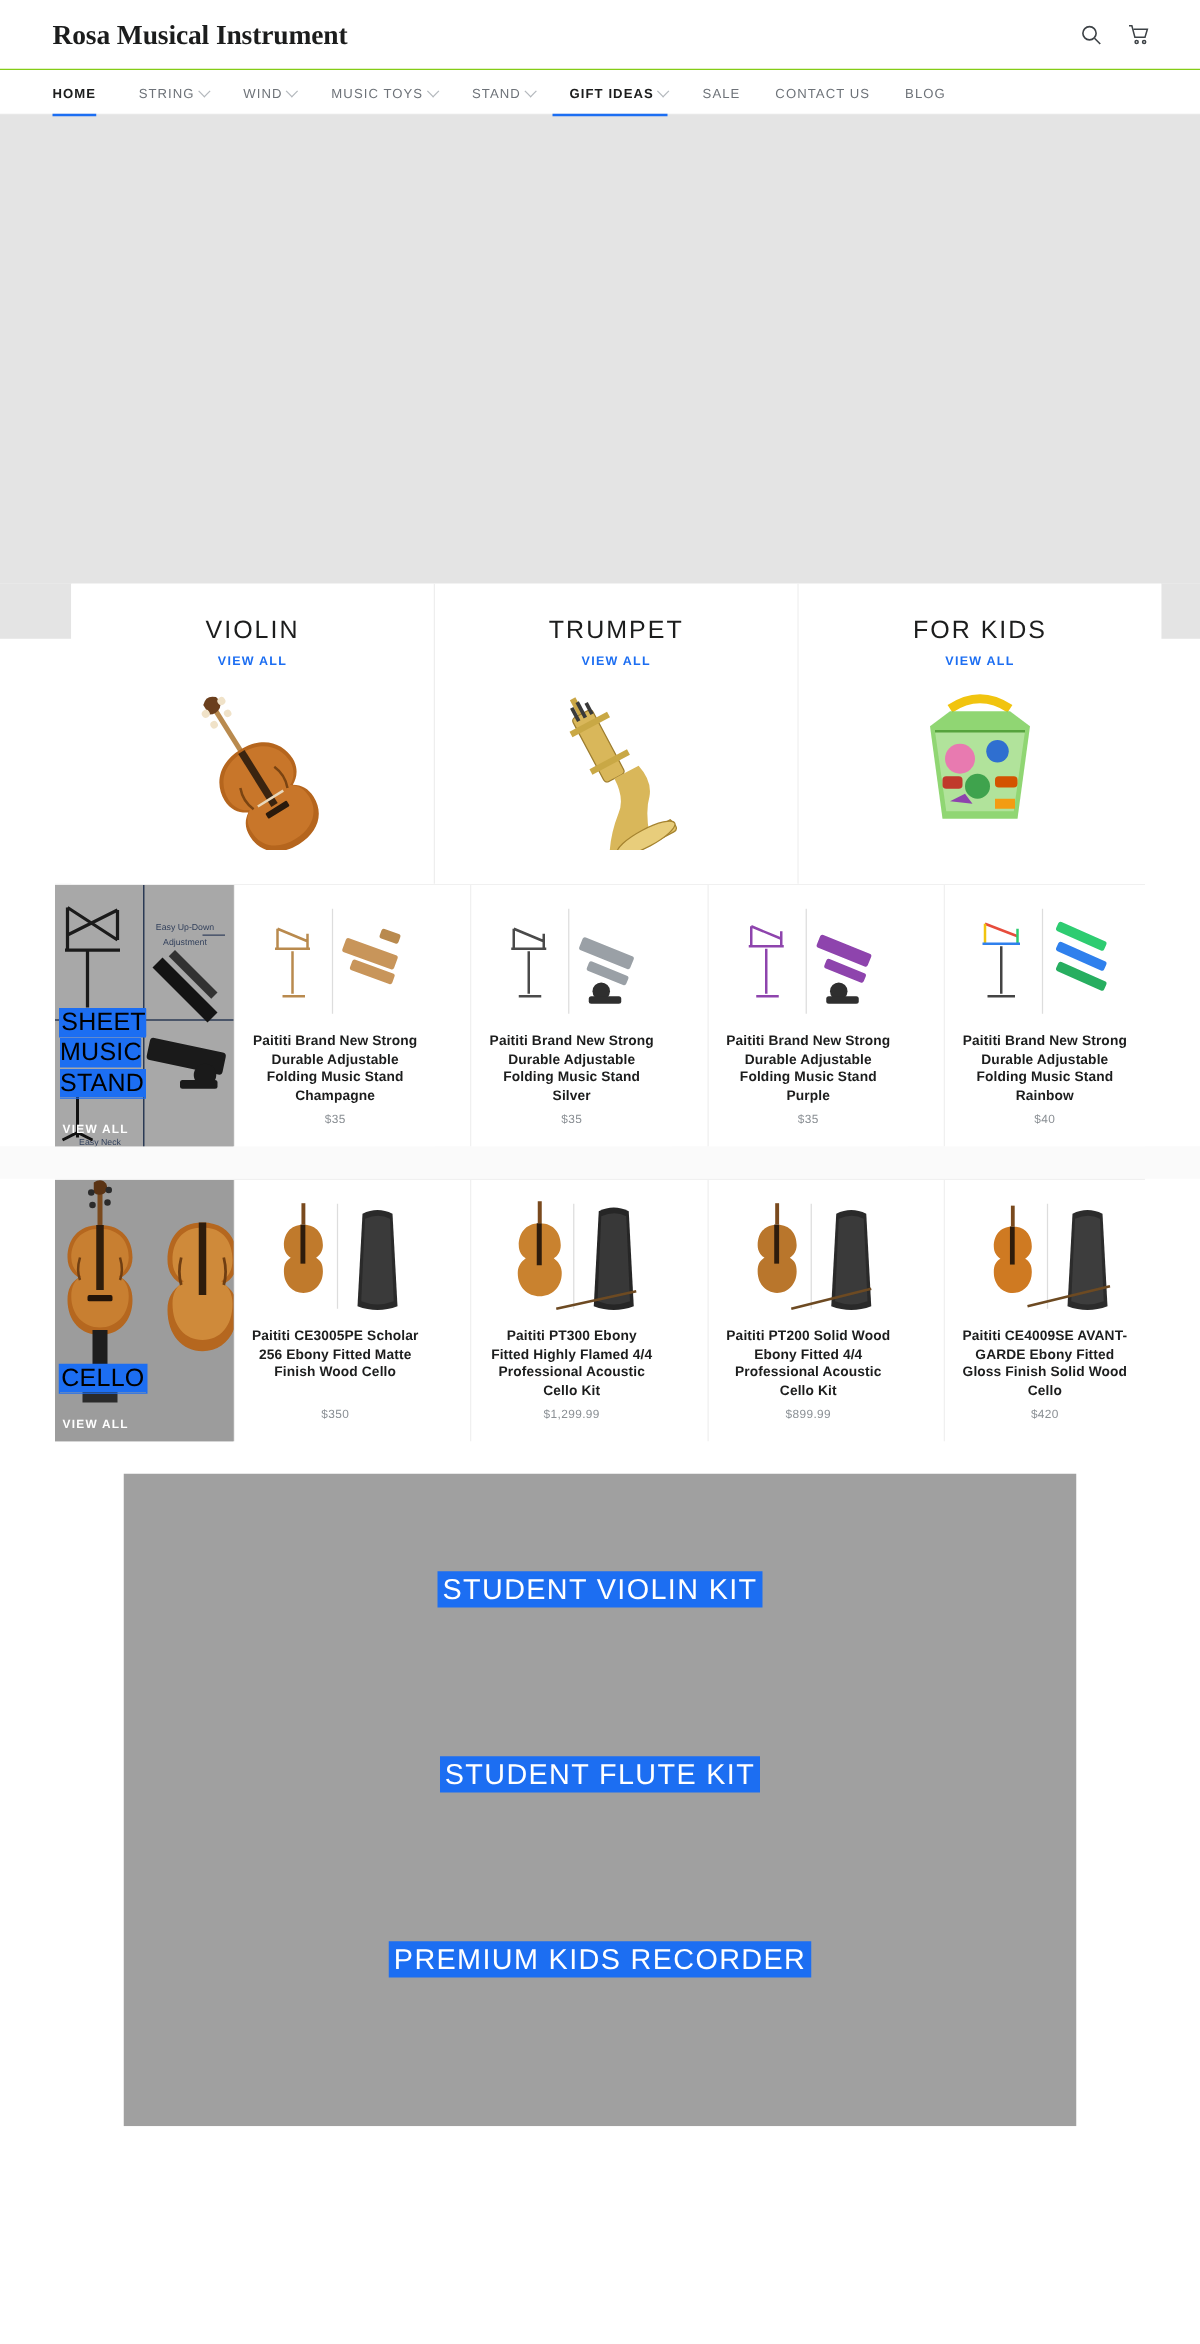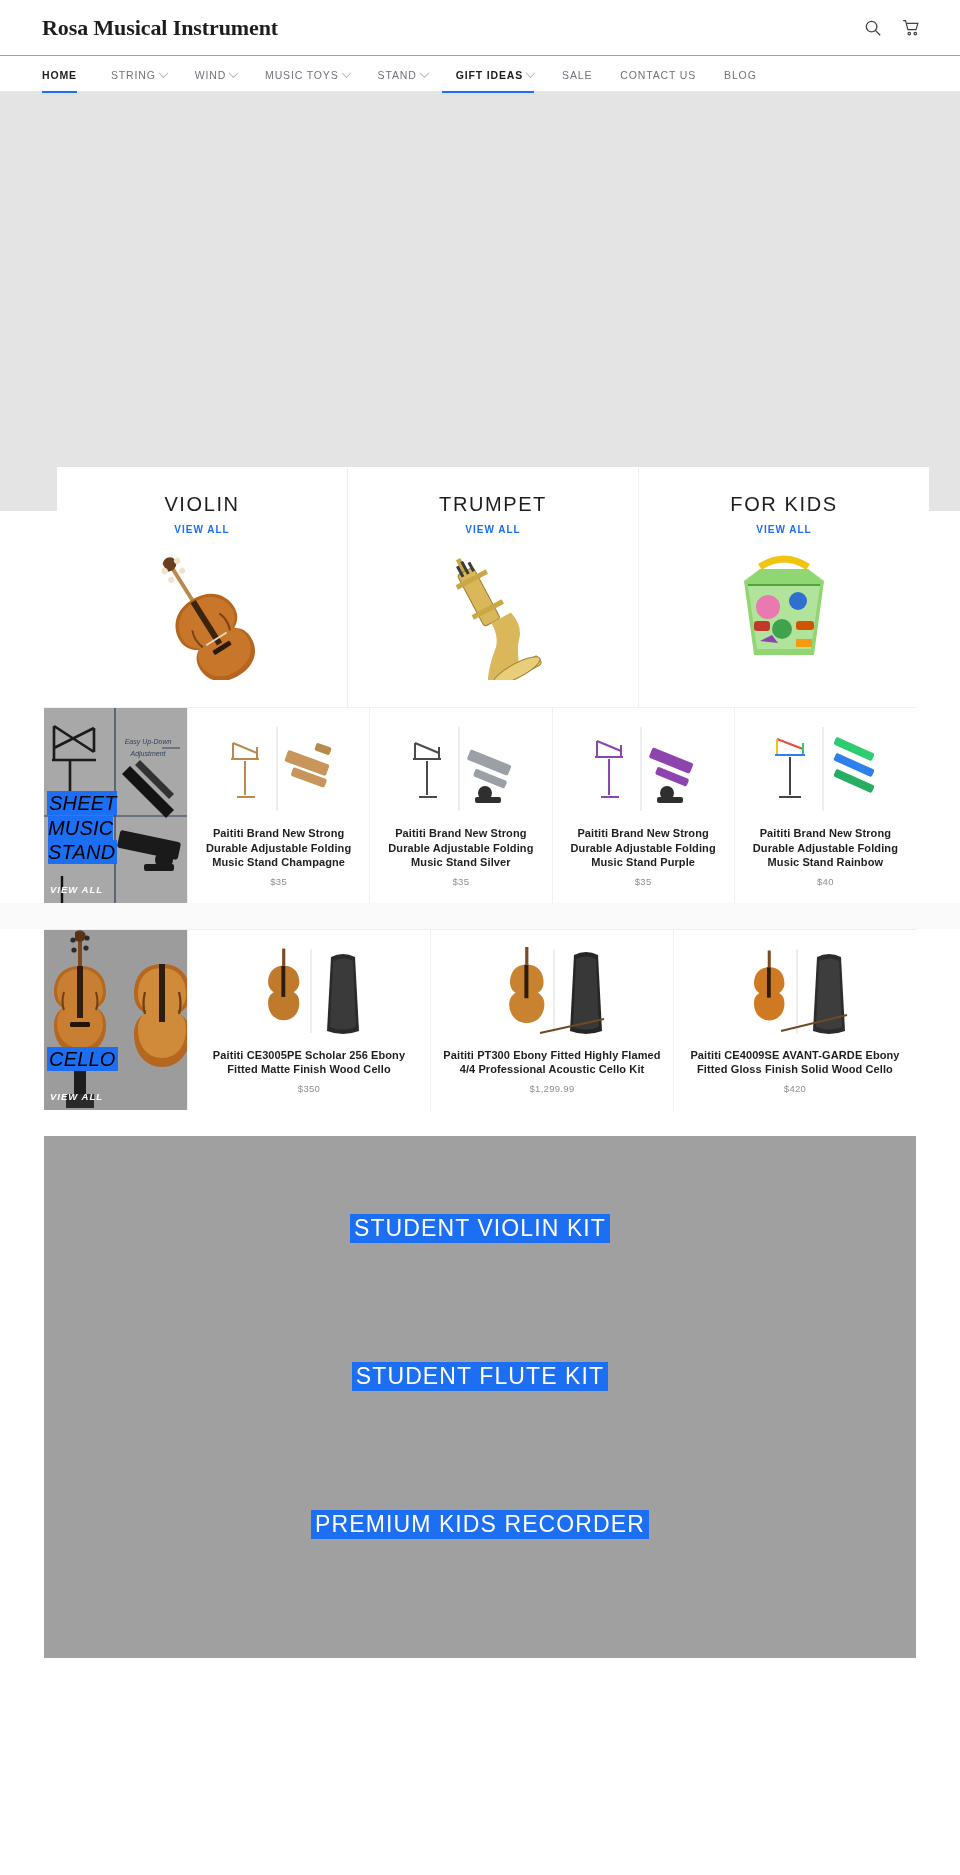--- a/index.html
+++ b/index.html
@@ -137,21 +137,20 @@
     background: #ffffff;
     border-top: 1px solid #f0f0f0;
   }
   .banner {
     width: 143px;
     flex: 0 0 143px;
     position: relative;
     overflow: hidden;
     cursor: pointer;
     background: #a8a8a8;
-    font-style: italic;
   }
   .banner .banner-inner {
     position: absolute; inset: 0;
   }
   .banner-label {
     position: absolute;
     left: 0; right: 0;
     padding: 0 4px 12px 4px;
     bottom: 26px;
     text-align: left;
@@ -168,21 +167,21 @@
   }
   .banner-view {
     position: absolute;
     left: 6px;
     bottom: 8px;
     font-size: 9.5px;
     letter-spacing: 1px;
     font-weight: 700;
     color: #ffffff;
   }
-  .prod-grid { flex: 1 1 auto; display: flex; }
+  .prod-grid { flex: 1 1 auto; display: flex; gap: 28px; }
   .prod {
     flex: 1 1 0;
     border-left: 1px solid #f0f0f0;
     padding: 14px 12px 16px;
     text-align: center;
     cursor: pointer;
     background: #fff;
     display: flex;
     flex-direction: column;
   }
@@ -204,21 +203,21 @@
   .prod-price {
     margin-top: 6px;
     font-size: 9.5px;
     color: #8a8f94;
     letter-spacing: .3px;
   }
   .row-gap { height: 26px; background: #fafafa; }
 
   
   .bottom-wrap {
-    width: 872px;
+    width: 762px;
     margin: 0 auto;
     background: #a0a0a0;
     padding-top: 78px;
   }
   .bbanner {
     height: 148px;
     display: flex;
     align-items: flex-start;
     justify-content: center;
     cursor: pointer;
@@ -566,20 +565,39 @@
               <path d="M10 6 q12 -6 24 0 l4 76 q-16 6 -32 0 z" fill="#262626"></path>
               <path d="M12 10 q11 -5 20 0 l3 68 q-13 5 -26 0 z" fill="#383838"></path>
             </g>
             <line x1="48" y1="88" x2="112" y2="74" stroke="#6d4a22" stroke-width="2"></line>
           </svg>
         </div>
         <div class="prod-title">Paititi PT300 Ebony Fitted Highly Flamed 4/4 Professional Acoustic Cello Kit</div>
         <div class="prod-price">$1,299.99</div>
       </div>
 
+      <div class="prod">
+        <div class="prod-img">
+          <svg width="120" height="92" viewBox="0 0 120 92">
+            <line x1="62" y1="4" x2="62" y2="88" stroke="#dddddd" stroke-width="1"></line>
+            <g transform="translate(16,2) scale(.78)">
+              <rect x="22" y="2" width="4" height="22" fill="#7a4a1e"></rect>
+              <path d="M24 24 c-14 0 -20 10 -20 21 c0 6 3 10 7 13 c-5 3 -7 7 -7 14 c0 13 9 22 20 22 c11 0 20 -9 20 -22 c0 -7 -2 -11 -7 -14 c4 -3 7 -7 7 -13 c0 -11 -6 -21 -20 -21 z" fill="#b9762c"></path>
+              <rect x="21" y="24" width="5" height="40" fill="#2e1c0c"></rect>
+            </g>
+            <g transform="translate(72,6)">
+              <path d="M10 6 q12 -6 24 0 l4 74 q-16 6 -32 0 z" fill="#2a2a2a"></path>
+              <path d="M12 10 q11 -5 20 0 l3 66 q-13 5 -26 0 z" fill="#3a3a3a"></path>
+            </g>
+            <line x1="46" y1="88" x2="110" y2="72" stroke="#6d4a22" stroke-width="2"></line>
+          </svg>
+        </div>
+        <div class="prod-title">Paititi PT200 Solid Wood Ebony Fitted 4/4 Professional Acoustic Cello Kit</div>
+        <div class="prod-price">$899.99</div>
+      </div>
 
       <div class="prod">
         <div class="prod-img">
           <svg width="120" height="92" viewBox="0 0 120 92">
             <line x1="62" y1="4" x2="62" y2="88" stroke="#dddddd" stroke-width="1"></line>
             <g transform="translate(16,4) scale(.76)">
               <rect x="22" y="2" width="4" height="22" fill="#7a4a1e"></rect>
               <path d="M24 24 c-14 0 -20 10 -20 21 c0 6 3 10 7 13 c-5 3 -7 7 -7 14 c0 13 9 22 20 22 c11 0 20 -9 20 -22 c0 -7 -2 -11 -7 -14 c4 -3 7 -7 7 -13 c0 -11 -6 -21 -20 -21 z" fill="#cf7a22"></path>
               <rect x="21" y="24" width="5" height="40" fill="#2e1c0c"></rect>
             </g>

